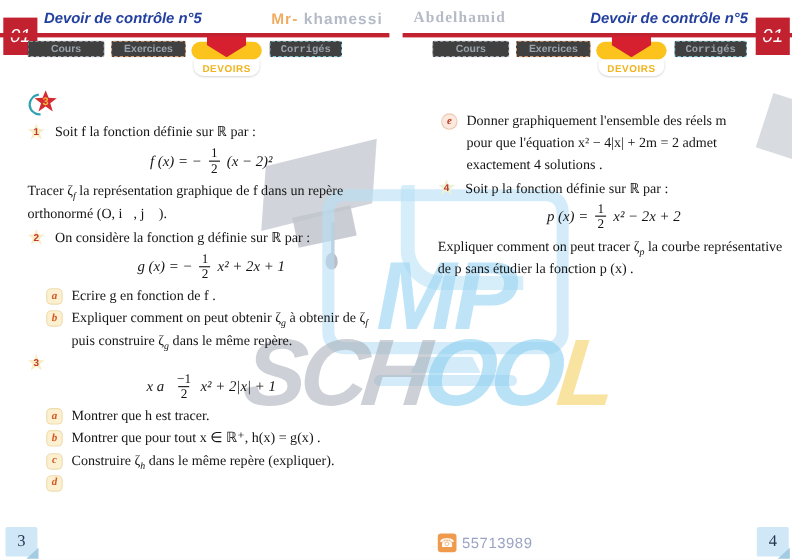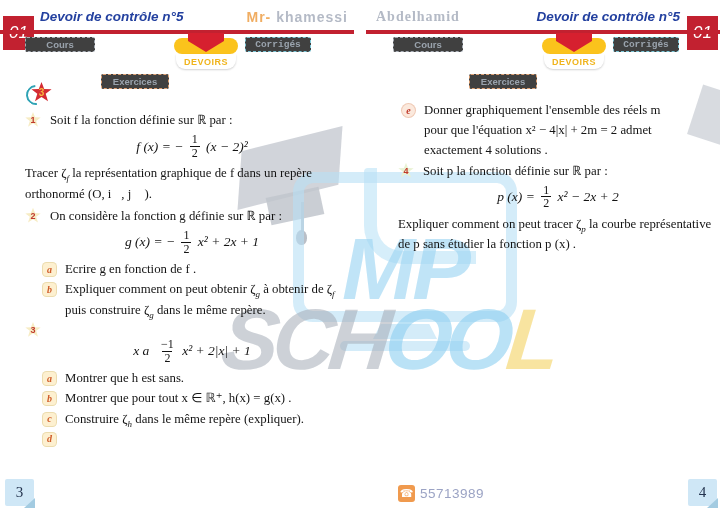--- a/index.html
+++ b/index.html
@@ -19,21 +19,21 @@
   .h-name { position:absolute; top:9px; font-family:"Liberation Sans", sans-serif; font-weight:700;
     font-size:14px; letter-spacing:1px; color:#b4bac6; white-space:nowrap; }
   .half-left .h-name { right:12px; } .half-right .h-name { left:16px;font-family:Liberation Serif, serif; }
   .h-name .pfx { color:#f0ad62; }
   .h-line { position:absolute; top:30px; height:3.5px; background:#c22130; left:0; width:354px; }
   .half-right .h-line { left:6px; width:354px; }
 
   .tab { position:absolute; top:37px; height:15px; border:1.2px dashed #a7adb5; border-radius:2px;
     font-family:"Liberation Sans", sans-serif; font-weight:700; font-size:9.5px; color:#9aa3ad;
     display:flex; align-items:center; justify-content:center; background:#404040; }
-  .tab-ex { border-color:#dfa173;margin-top:37px; }
+  .tab-ex { border-color:#dfa173; }
   .tab-cor { border-color:#7cc6d6;font-family:Liberation Mono, monospace; }
 
   .devoirs-wrap { position:absolute; top:33px; width:64px; height:37px; }
   .devoirs-pill { position:absolute; top:5px; left:0; width:64px; height:16px; background:#fbc31c; border-radius:8px; }
   .devoirs-arrow { position:absolute; top:0; left:14px; width:36px; height:19px; background:#d6202f;
     clip-path:polygon(0 0,100% 0,100% 42%,50% 100%,0 42%); }
   .devoirs-label { position:absolute; top:21px; left:2px; width:60px; height:15px; background:#fff;
     border-radius:0 0 9px 9px; box-shadow:0 1px 2px rgba(0,0,0,.18); display:flex; align-items:center; justify-content:center;
     font-family:"Liberation Sans", sans-serif; font-weight:800; font-size:9px; color:#f0b41c; letter-spacing:.5px; }
 
@@ -215,21 +215,21 @@
       <span class="f-pre">x a  </span>
       <span class="frac">
         <span class="num">−1</span>
         <span class="den">2</span>
       </span>
       <span class="f-post"> x² + 2|x| + 1</span>
     </div>
 
     <div class="q-row">
       <div class="lbadge">a</div>
-      <p class="flow">Montrer que h est sans.</p>
+      <p class="flow">Montrer que h est tracer.</p>
     </div>
     <div class="q-row">
       <div class="lbadge">b</div>
       <p class="flow">Montrer que pour tout x ∈ ℝ⁺, h(x) = g(x) .</p>
     </div>
     <div class="q-row">
       <div class="lbadge">c</div>
       <p class="flow"><span>Construire ζ</span><sub class="zsub">h</sub><span> dans le même repère (expliquer).</span></p>
     </div>
     <div class="q-row">

